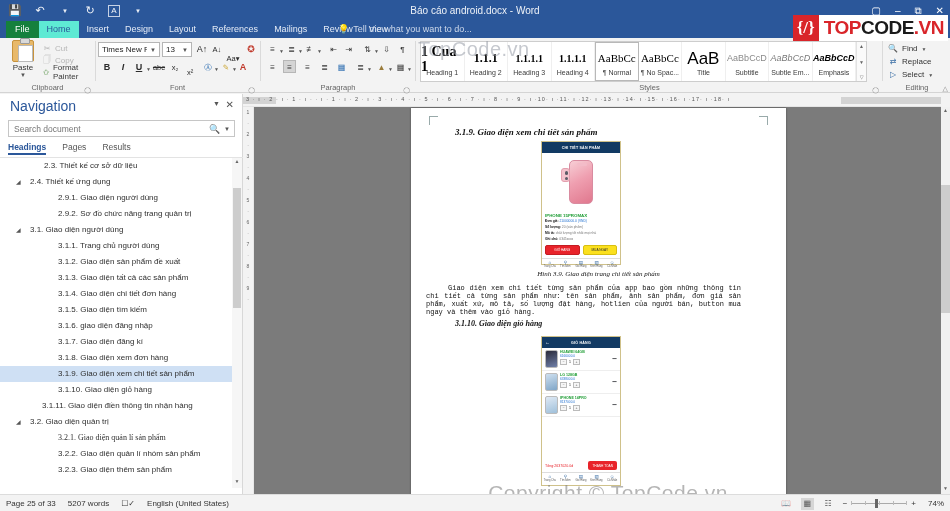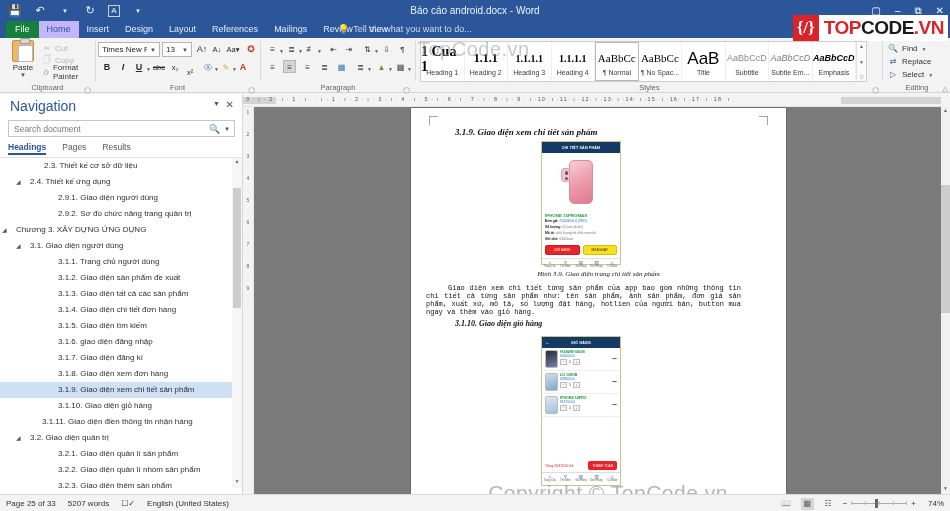--- a/index.html
+++ b/index.html
@@ -35,21 +35,21 @@
   
   .tabsbar {
     position: absolute; top: 21px; left: 0; width: 950px; height: 17px;
     background: #2b579a;
   }
   .tabs { position: absolute; left: 6px; top: 0; display: flex; height: 17px; align-items: stretch; }
   .tab {
     font-size: 9px; color: #e4ebf6; padding: 0 8px; line-height: 17px; white-space: nowrap;
   }
   .tab.file { background: #15803d; color: #fff; padding: 0 9px; }
-  .tab.active { background: #c4b5fd; color: #2b579a; }
+  .tab.active { background: #5eead4; color: #2b579a; }
   .tellme {
     position: absolute; left: 338px; top: 0; line-height: 17px; font-size: 9px;
     color: #cfdaeb; display: flex; align-items: center; gap: 4px;
   }
   .bulb { font-size: 9px; }
   .share {
     position: absolute; right: 8px; top: 0; line-height: 17px; font-size: 9px; color: #e4ebf6;
   }
 
   
@@ -387,21 +387,21 @@
       <div class="fontbox" style="left:2px; top:4px; width:62px;">
         <span class="cv">Times New Ro</span>
         <span class="car">▼</span>
       </div>
       <div class="fontbox" style="left:66px; top:4px; width:30px;">
         <span class="cv">13</span>
         <span class="car">▼</span>
       </div>
       <div class="fbtn" style="left:99px; top:4px;">A↑</div>
       <div class="fbtn sm" style="left:114px; top:5px;">A↓</div>
-      <div class="fbtn sm" style="left:130px; top:5px;">Aa▾</div>
+      <div class="fbtn sm" style="left:130px; top:14px;">Aa▾</div>
       <div class="fbtn" style="left:148px; top:4px; color:#c0392b;">✪</div>
 
       <div class="fbtn" style="left:4px; top:22px;"><b>B</b></div>
       <div class="fbtn" style="left:20px; top:22px; font-style:italic;"><b>I</b></div>
       <div class="fbtn" style="left:36px; top:22px; text-decoration:underline;"><b>U</b></div>
       <div class="pcar" style="left:50px; top:28px;">▼</div>
       <div class="fbtn sm" style="left:56px; top:23px; text-decoration:line-through;">abc</div>
       <div class="fbtn sm" style="left:72px; top:23px;">x₂</div>
       <div class="fbtn sm" style="left:87px; top:28px;">x²</div>
       <div class="fbtn sm" style="left:105px; top:23px; color:#2b6cb0;">Ⓐ</div>
@@ -532,35 +532,34 @@
       <div class="nav-tab active">Headings</div>
       <div class="nav-tab">Pages</div>
       <div class="nav-tab">Results</div>
     </div>
     <div class="nav-sep"></div>
     <div class="nav-list" id="nav-list">
         <div class="nav-item"><span style="margin-left: 40px;">2.3. Thiết kế cơ sở dữ liệu</span></div>
         <div class="nav-item"><span class="tri" style="left: 16px;">◢</span><span style="margin-left: 26px;">2.4. Thiết kế ứng dụng</span></div>
         <div class="nav-item"><span style="margin-left: 54px;">2.9.1. Giao diện người dùng</span></div>
         <div class="nav-item"><span style="margin-left: 54px;">2.9.2. Sơ đồ chức năng trang quản trị</span></div>
-        <div class="nav-item"><span class="tri" style="left: 2px;">◢</span><span style="margin-left: 12px;">Chương 3. XÂY DỰNG ỨNG DỤNG</span></div>
         <div class="nav-item"><span class="tri" style="left: 16px;">◢</span><span style="margin-left: 26px;">3.1. Giao diện người dùng</span></div>
         <div class="nav-item"><span style="margin-left: 54px;">3.1.1. Trang chủ người dùng</span></div>
         <div class="nav-item"><span style="margin-left: 54px;">3.1.2. Giao diện sản phẩm đề xuất</span></div>
         <div class="nav-item"><span style="margin-left: 54px;">3.1.3. Giao diện tất cả các sản phẩm</span></div>
         <div class="nav-item"><span style="margin-left: 54px;">3.1.4. Giao diện chi tiết đơn hàng</span></div>
         <div class="nav-item"><span style="margin-left: 54px;">3.1.5. Giao diện tìm kiếm</span></div>
         <div class="nav-item"><span style="margin-left: 54px;">3.1.6. giao diện đăng nhập</span></div>
         <div class="nav-item"><span style="margin-left: 54px;">3.1.7. Giao diện đăng kí</span></div>
         <div class="nav-item"><span style="margin-left: 54px;">3.1.8. Giao diện xem đơn hàng</span></div>
         <div class="nav-item sel"><span style="margin-left: 54px;">3.1.9. Giao diện xem chi tiết sản phẩm</span></div>
         <div class="nav-item"><span style="margin-left: 54px;">3.1.10. Giao diện giỏ hàng</span></div>
         <div class="nav-item"><span style="margin-left: 38px;">3.1.11. Giao diện điền thông tin nhận hàng</span></div>
         <div class="nav-item"><span class="tri" style="left: 16px;">◢</span><span style="margin-left: 26px;">3.2. Giao diện quản trị</span></div>
-        <div class="nav-item"><span style="margin-left: 54px;">3.2.1. Giao diện quản lí sản phẩm</span></div>
+        <div class="nav-item"><span style="margin-left: 54px; font-family: Liberation Serif, serif;">3.2.1. Giao diện quản lí sản phẩm</span></div>
         <div class="nav-item"><span style="margin-left: 54px;">3.2.2. Giao diện quản lí nhóm sản phẩm</span></div>
         <div class="nav-item"><span style="margin-left: 54px;">3.2.3. Giao diện thêm sản phẩm</span></div>
       </div>
     <div class="nav-scroll">
       <div class="up">▲</div>
       <div class="thumb"></div>
       <div class="dn">▼</div>
     </div>
   </div>
 

